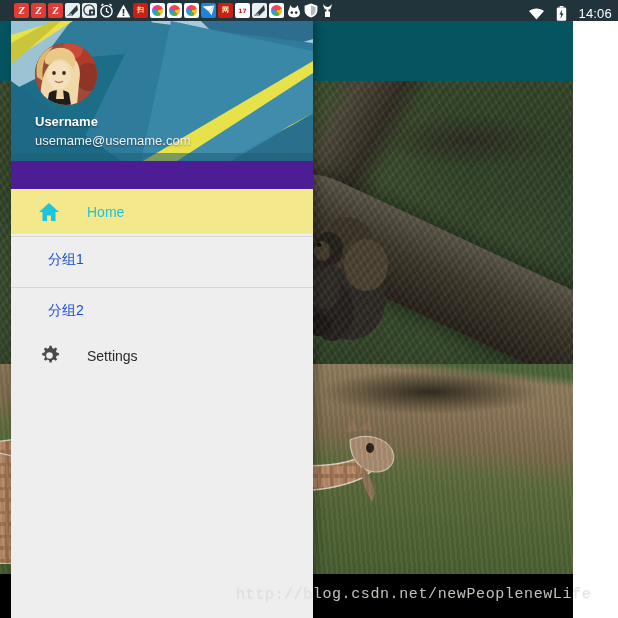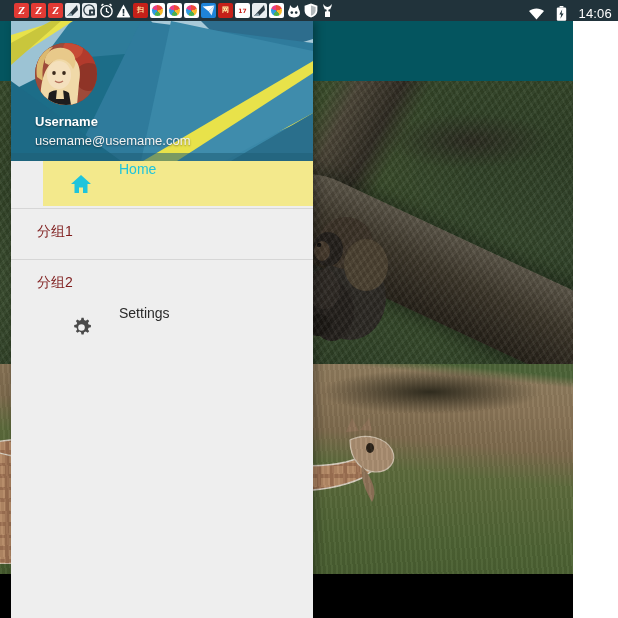--- a/index.html
+++ b/index.html
@@ -152,21 +152,21 @@
 
   
   #drawer {
     position: absolute; left: 11px; top: 21px;
     width: 302px; height: 597px;
     background: #eeeeee;
     box-shadow: 3px 0 9px rgba(0,0,0,0.32);
     overflow: hidden;
   }
   #drawer-header {
-    position: relative; width: 302px; height: 140px;
+    position: relative; width: 302px; height: 168px;
     overflow: hidden;
     background: #4c1d95;
   }
   .hdr-art { position:absolute; inset:0; }
   #drawer-header .avatar {
     position: absolute; left: 24px; top: 22px;
     width: 62px; height: 62px; border-radius: 50%;
     overflow: hidden;
     background: #7a4a32;
   }
@@ -175,38 +175,37 @@
     color: #ffffff; font-size: 13px; font-weight: bold;
     text-shadow: 0 1px 2px rgba(0,0,0,0.45);
   }
   #drawer-header .email {
     position: absolute; left: 24px; top: 112px;
     color: #f2f2f2; font-size: 13px;
     text-shadow: 0 1px 2px rgba(0,0,0,0.45);
   }
 
   .drawer-row {
-    height: 45px; display: flex; 
+    height: 45px; display: flex; align-items: center;
     background: #eeeeee;
-    margin-left: 32px;
   }
   .drawer-row.selected { background: #f3e98c; }
   .drawer-row .ico {
     width: 76px; display: flex; align-items: center; justify-content: center;
     flex: 0 0 auto;
   }
   .drawer-row .txt {
     font-size: 14px; color: #2a2a2a;
   }
   .drawer-row.selected .txt { color: #1ec4dc; }
   .divider { height: 1px; background: #d6d6d6; margin-top: 2px; }
   .group-title {
     height: 45px; display: flex; align-items: center;
-    padding-left: 26px;
-    font-size: 14px; color: #7f1d1d;
+    padding-left: 37px;
+    font-size: 14px; color: #1d4ed8;
   }
   .spacer-sm { height: 3px; }
 
   
   #watermark {
     position: absolute; left: 236px; top: 586px;
     font-family: "Liberation Mono", "DejaVu Sans Mono", monospace;
     font-size: 15px;
     color: rgba(226,224,216,0.85);
     letter-spacing: 0.6px;
@@ -427,14 +426,15 @@
         <svg width="11" height="15" viewBox="0 0 11 15">
           <rect x="3.6" y="0" width="3.8" height="1.6" fill="#ffffff"></rect>
           <rect x="0.8" y="1.6" width="9.4" height="13.2" rx="1.2" fill="#ffffff"></rect>
           <path d="M6.2 3.4 L3.4 8.4 H5.2 L4.4 12.8 L7.6 7.4 H5.6 Z" fill="#21333b"></path>
         </svg>
       </span>
       <span class="sb-time">14:06</span>
     </div>
   </div>
 
+  <div id="watermark">http://blog.csdn.net/newPeoplenewLife</div>
 
 </div>
 
 </body></html>

